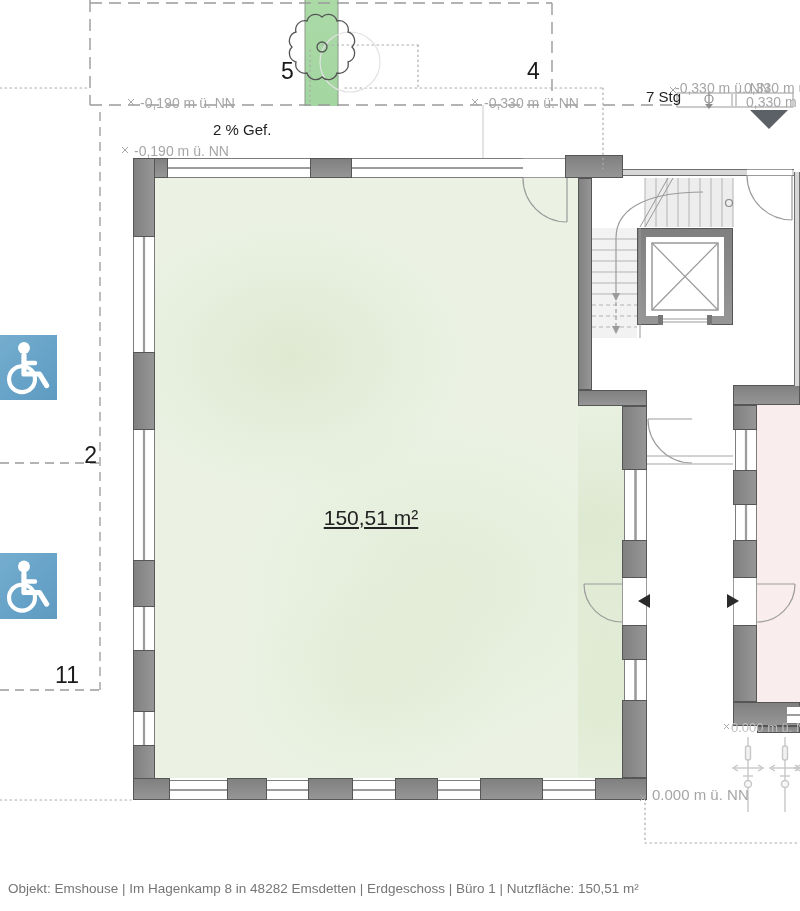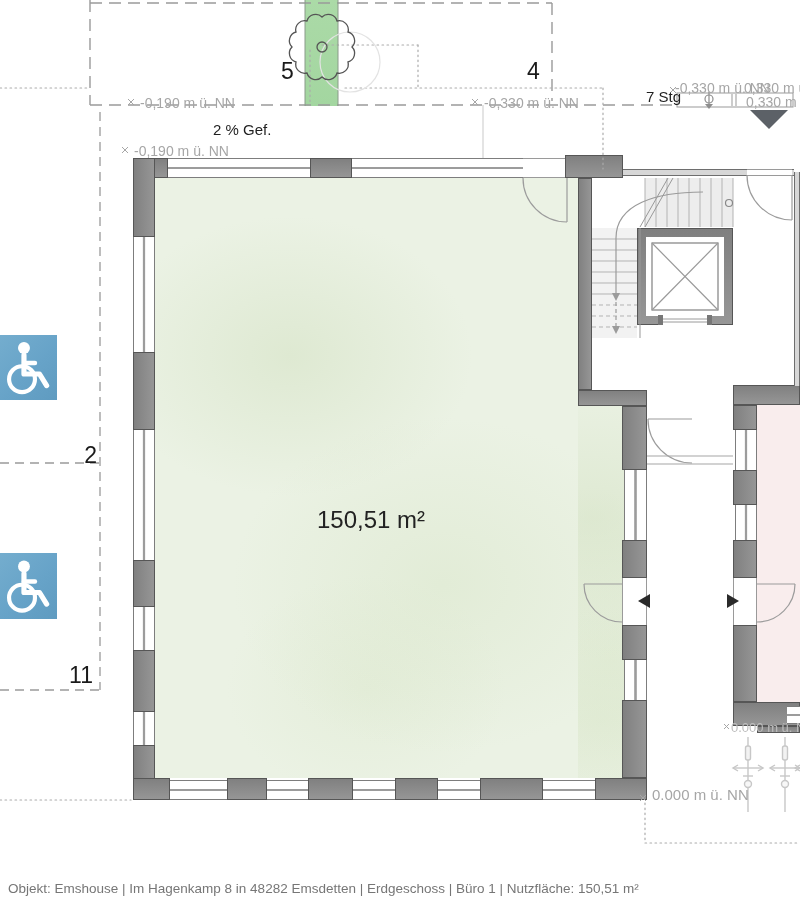--- a/index.html
+++ b/index.html
@@ -25,21 +25,21 @@
   .win-v{background:linear-gradient(90deg,#fff 42%,#9c9c9c 46%,#9c9c9c 54%,#fff 58%);
          border-left:1px solid #7d7d7d;border-right:1px solid #7d7d7d;}
   .door-gap{background:#fff;border-top:1px solid #9a9a9a;border-bottom:1px solid #9a9a9a;}
   .door-gap-v{background:#fff;border-left:1px solid #9a9a9a;border-right:1px solid #9a9a9a;}
   .stair-pad{background:#ededed;}
   
   .lvl{color:#a6a6a6;font-size:14px;white-space:nowrap;}
   .blk{color:#1f1f1f;font-size:15px;white-space:nowrap;}
   .grid-num{color:#1a1a1a;font-size:23px;white-space:nowrap;}
   .room-name{color:#3a3a3a;font-size:15px;text-align:center;}
-  .room-area{color:#222;font-size:24px;text-align:center;}
+  .room-area{color:#222;font-size:21px;text-align:center;text-decoration:underline;}
   .footer-line{color:#767676;font-size:13.5px;white-space:nowrap;}
   .sign{background:linear-gradient(135deg,#74adce 0%,#67a3c8 55%,#5f9bc0 100%);}
   svg.overlay{position:absolute;left:0;top:0;pointer-events:none;}
 </style>
 </head>
 <body>
 
 <div id="stage">
 
   <div class="abs strip-green" style="left:305px;top:0;width:33px;height:106px;"></div>
@@ -260,18 +260,18 @@
   <span class="abs blk" style="left:646px;top:88px;">7 Stg</span>
   <span class="abs lvl" style="left:675px;top:80px;">-0,330 m ü. NN</span>
   <span class="abs lvl" style="left:744px;top:80px;">0,330 m ü</span>
   <span class="abs lvl" style="left:746px;top:94px;">0,330 m ü</span>
   <span class="abs lvl" style="left:652px;top:786px;font-size:15px;">0.000 m ü. NN</span>
   <span class="abs lvl" style="left:731px;top:720px;color:#bdbdbd;font-size:13px;">0.000 m ü. NN</span>
 
   <span class="abs grid-num" style="left:281px;top:58px;">5</span>
   <span class="abs grid-num" style="left:527px;top:58px;">4</span>
   <span class="abs grid-num" style="left:57px;top:442px;width:40px;text-align:right;">2</span>
-  <span class="abs grid-num" style="left:61px;top:662px;width:40px;text-align:center;">11</span>
+  <span class="abs grid-num" style="left:39px;top:662px;width:40px;text-align:right;">11</span>
 
   <span class="abs room-area" style="left:271px;top:506px;width:200px;">150,51 m²</span>
 
   <span class="abs footer-line" style="left:8px;top:881px;">Objekt: Emshouse | Im Hagenkamp 8 in 48282 Emsdetten | Erdgeschoss | Büro 1 | Nutzfläche: 150,51 m²</span>
 </div>
 
 </body></html>

